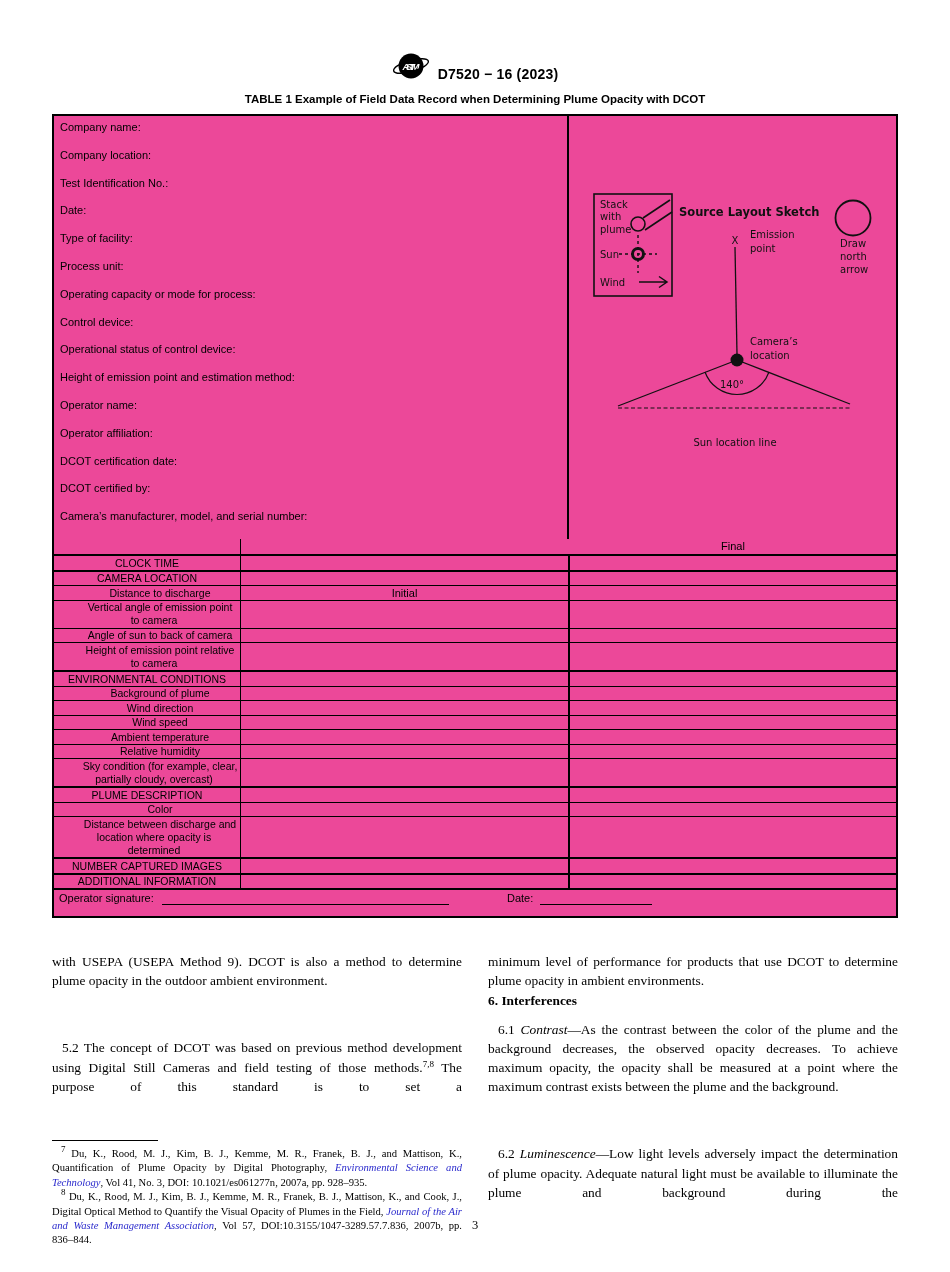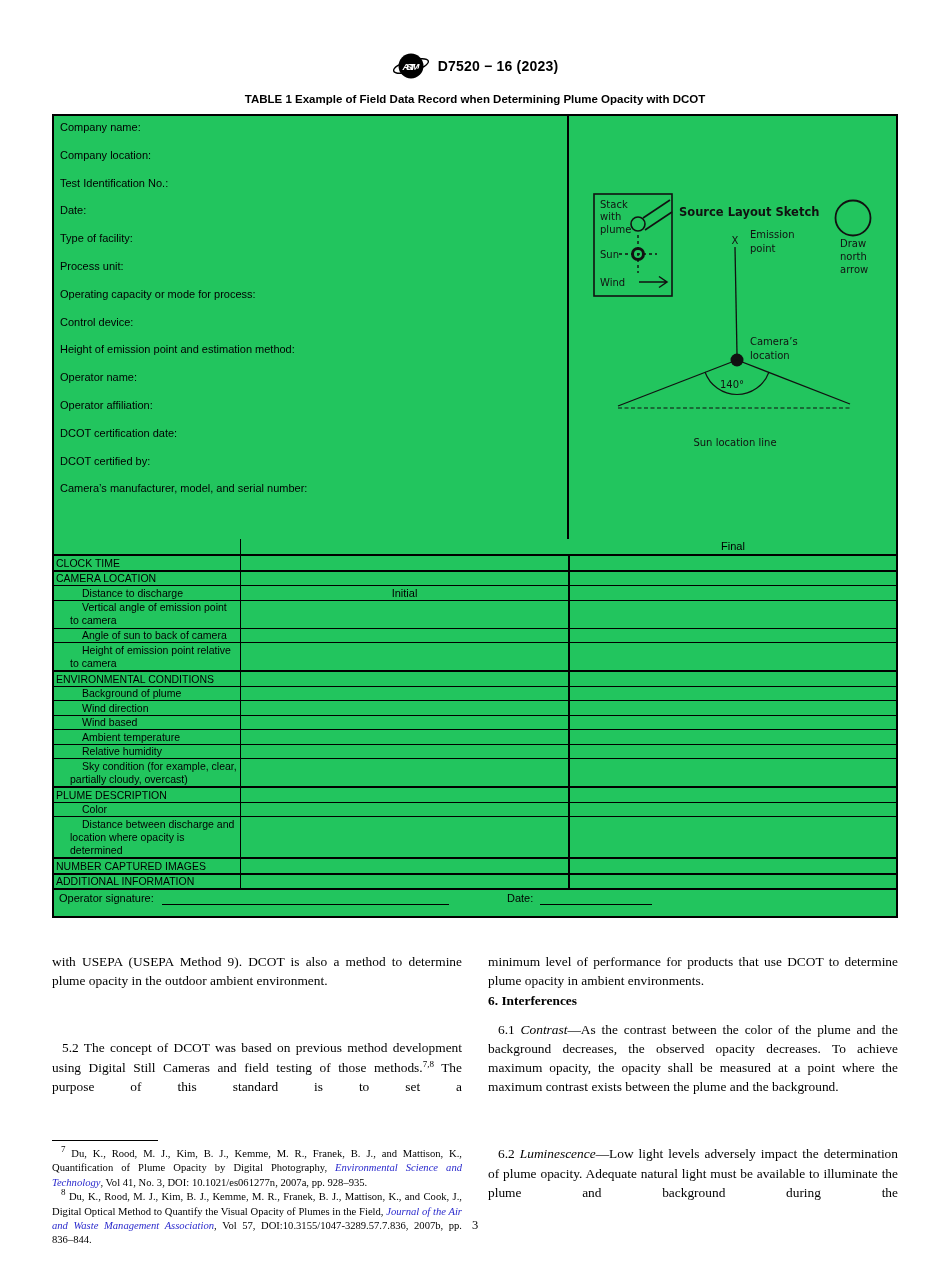--- a/index.html
+++ b/index.html
@@ -6,50 +6,50 @@
   html,body { background:#fff; }
   body {
     width:950px; height:1272px; position:relative;
     font-family:"Liberation Serif", serif; color:#000;
     -webkit-font-smoothing:antialiased;
   }
 
   
   .doc-header {
     position:absolute; top:50px; left:0; width:950px;
-    display:flex; justify-content:center; align-items:center; gap:8px;
+    display:flex; justify-content:center; align-items:flex-end; gap:8px;
   }
   .designation {
     font-family:"Liberation Sans", sans-serif; font-weight:bold;
     font-size:14px; letter-spacing:.2px;
   }
   .table-title {
     position:absolute; top:93px; left:0; width:950px; text-align:center;
     font-family:"Liberation Sans", sans-serif; font-weight:bold; font-size:11.5px;
   }
 
   
   .field-table {
     position:absolute; left:52px; top:114px; width:846px;
-    border:2px solid #000; background:#22c55e;
+    border:2px solid #000; background:#ec4899;
   }
   .top-section { display:flex; height:423px; }
   .form-cell {
     width:516px; border-right:2px solid #000;
     padding:5px 0 0 6px;
     font-family:"Liberation Sans", sans-serif; font-size:11px;
   }
   .form-field { height:27.8px; }
   .sketch-cell { width:328px; position:relative; }
 
   
   .trow {
     display:grid; grid-template-columns:187px 329px 1fr;
     border-top:1px solid #000;
-    font-family:"Liberation Sans", sans-serif; font-size:10.5px; line-height:13px;
+    font-family:"Liberation Sans", sans-serif; font-size:10.5px; line-height:13px;text-align:center;
   }
   .trow.section { border-top:2px solid #000; }
   .trow .tc { min-height:13px; }
   .trow.l2 .tc { min-height:27px; }
   .trow.l3 .tc { min-height:40px; }
   .tc.c1 { border-right:1px solid #000; padding:.5px 2px 0 2px; }
   .tc.c1.sub { text-indent:12px; padding-left:0;margin-left:16px; }
   .tc.c2 { border-right:2px solid #000; }
   .thead { display:grid; grid-template-columns:187px 329px 1fr;
     font-family:"Liberation Sans", sans-serif; font-size:11px; line-height:15px; height:15px; }
@@ -110,20 +110,21 @@
   <div class="top-section">
     <div class="form-cell">
         <div class="form-field">Company name:</div>
         <div class="form-field">Company location:</div>
         <div class="form-field">Test Identification No.:</div>
         <div class="form-field">Date:</div>
         <div class="form-field">Type of facility:</div>
         <div class="form-field">Process unit:</div>
         <div class="form-field">Operating capacity or mode for process:</div>
         <div class="form-field">Control device:</div>
+        <div class="form-field">Operational status of control device:</div>
         <div class="form-field">Height of emission point and estimation method:</div>
         <div class="form-field">Operator name:</div>
         <div class="form-field">Operator affiliation:</div>
         <div class="form-field">DCOT certification date:</div>
         <div class="form-field">DCOT certified by:</div>
         <div class="form-field">Camera’s manufacturer, model, and serial number:</div>
       </div>
 
     <div class="sketch-cell">
       <svg width="328" height="423" viewBox="0 0 328 423">
@@ -222,21 +223,21 @@
         <div class="tc c1 sub">Background of plume</div>
         <div class="tc c2"></div>
         <div class="tc c3"></div>
       </div>
       <div class="trow">
         <div class="tc c1 sub">Wind direction</div>
         <div class="tc c2"></div>
         <div class="tc c3"></div>
       </div>
       <div class="trow">
-        <div class="tc c1 sub">Wind based</div>
+        <div class="tc c1 sub">Wind speed</div>
         <div class="tc c2"></div>
         <div class="tc c3"></div>
       </div>
       <div class="trow">
         <div class="tc c1 sub">Ambient temperature</div>
         <div class="tc c2"></div>
         <div class="tc c3"></div>
       </div>
       <div class="trow">
         <div class="tc c1 sub">Relative humidity</div>

